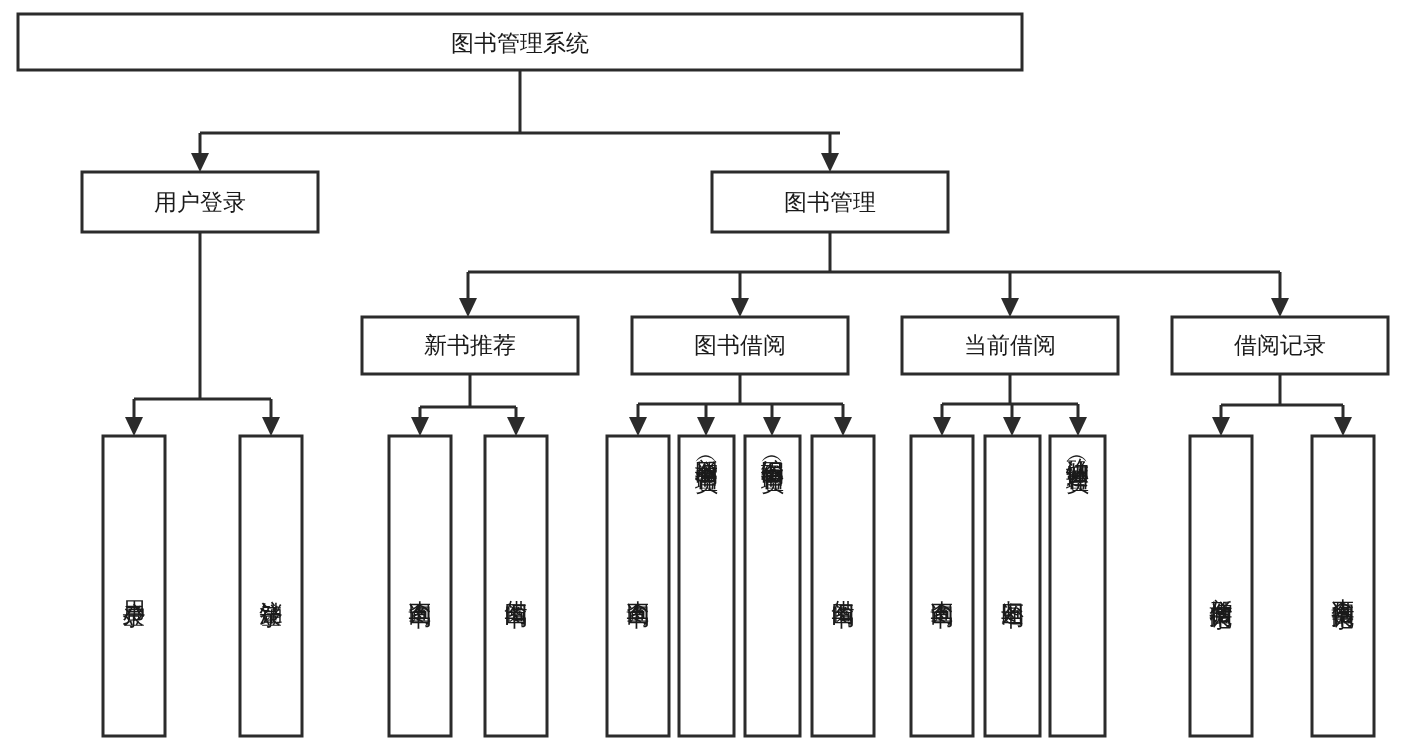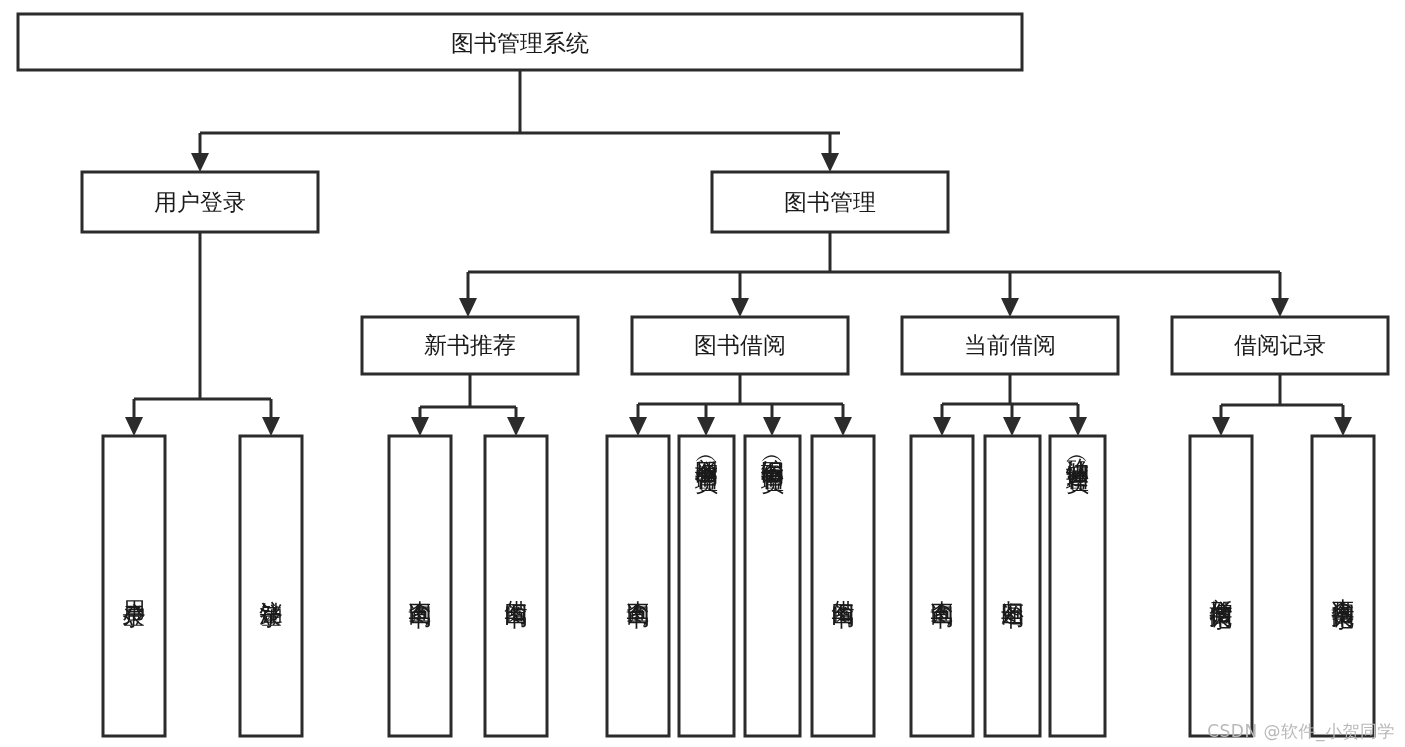--- a/index.html
+++ b/index.html
@@ -248,15 +248,14 @@
   <div class="leaf-label-wrap" style="left:1050px; top:440px; width:55px; height:292px; align-items:flex-start;">
     <span class="leaf-label">确认归还（管理员）</span>
   </div>
   <div class="leaf-label-wrap" style="left:1190px; top:436px; width:62px; height:300px;">
     <span class="leaf-label">新增借阅记录</span>
   </div>
   <div class="leaf-label-wrap" style="left:1312px; top:436px; width:62px; height:300px;">
     <span class="leaf-label">查询借阅记录</span>
   </div>
 
-  <div id="watermark">CSDN @软件_小贺同学</div>
 
 </div>
 
 </body></html>

